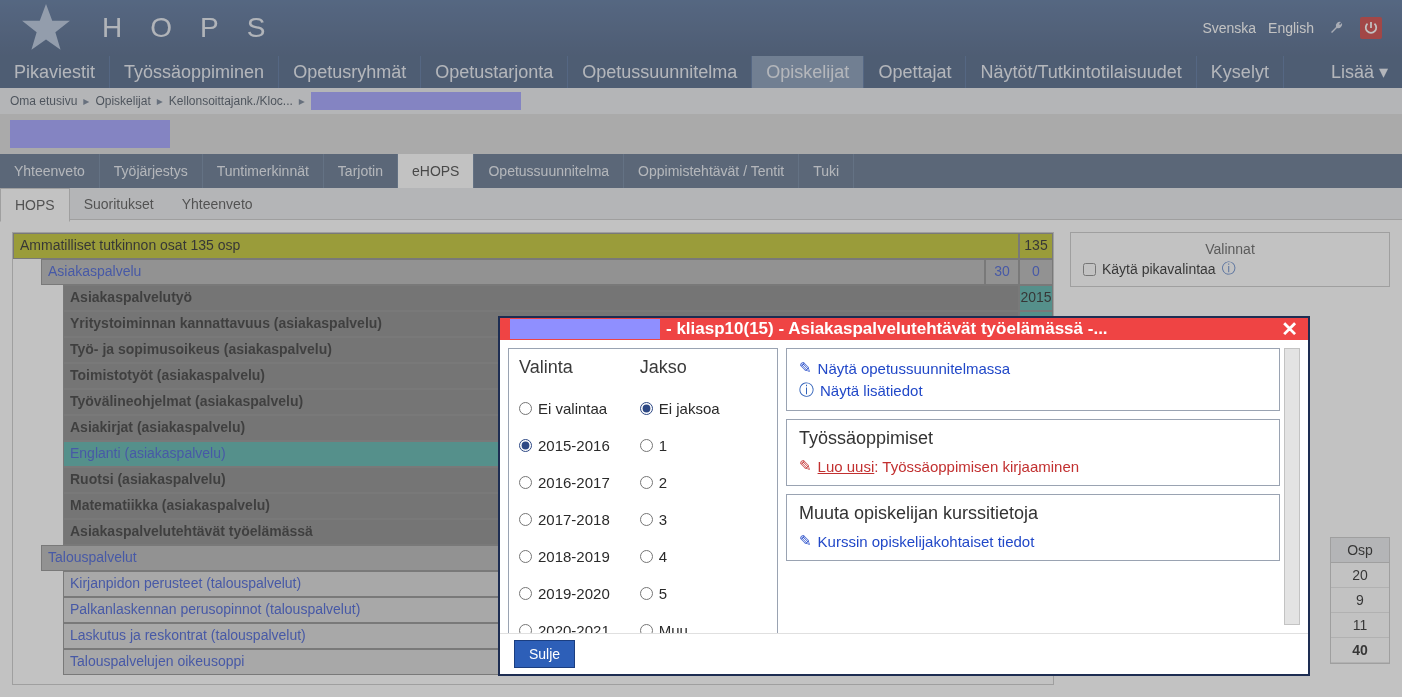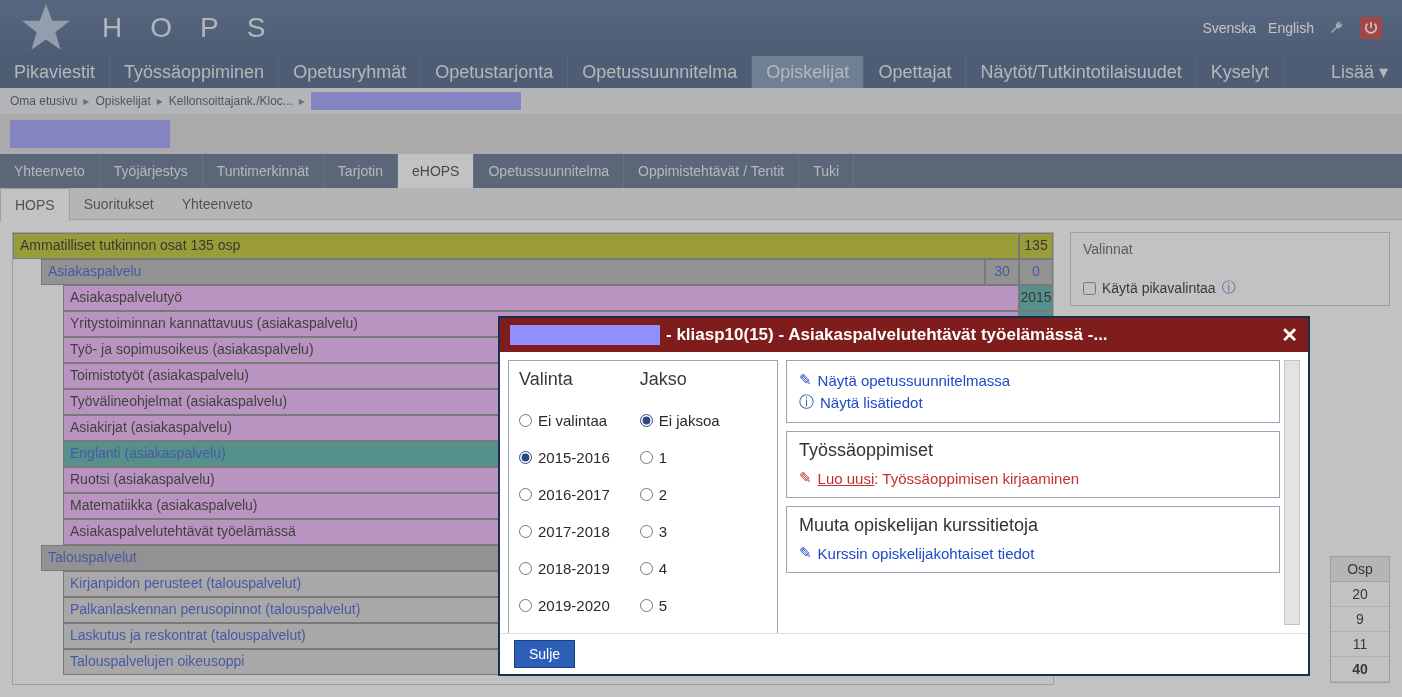--- a/index.html
+++ b/index.html
@@ -31,48 +31,48 @@
 .subnav .si.active { background: #fff; color: #222; }
 
 .subsub { height: 32px; background: #e6e8eb; display: flex; align-items: stretch; font-size: 14px; border-bottom: 1px solid #bfbfbf; }
 .subsub .ssi { padding: 16px 14px; display: flex; align-items: center; cursor: pointer; color: #333; }
 .subsub .ssi.active { background: #fff; border: 1px solid #bfbfbf; border-bottom: 1px solid #fff; margin-bottom: -1px; }
 
 .content { display: flex; gap: 16px; padding: 12px; background: #fff; height: calc(697px - 56px - 32px - 26px - 40px - 34px - 32px); }
 .hops-left { flex: 1; border: 1px solid #bfbfbf; overflow: auto; }
 .hops-right { width: 320px; }
 .panel { border: 1px solid #bfbfbf; padding: 8px 12px; font-size: 14px; margin-bottom: 10px; }
-.panel legend, .panel .legend { font-size: 14px; color: #444; margin-bottom: 22px; }
+.panel legend, .panel .legend { font-size: 14px; color: #444; margin-bottom: 3px; text-align: center; }
 
 .sect-row { display: flex; align-items: stretch; font-size: 14px; min-height: 26px; }
 .sect-row .lab { flex: 1; padding: 3px 6px; border: 1px solid #7a7a7a; }
 .sect-row .num { width: 34px; text-align: center; border: 1px solid #7a7a7a; padding: 3px 0; }
 .sect-row .num.blue { color: #2040cc; }
 .hdr-yellow .lab { background: #b6ba08; }
 .hdr-yellow .num { background: #b6ba08; }
 .hdr-gray .lab { background: #a8a8a8; color: #2040cc; }
 .hdr-gray .num { background: #a8a8a8; }
 .indent1 .lab { margin-left: 28px; }
 .indent2 .lab { margin-left: 50px; }
-.row-teal .lab { background: #f0abfc; color: #111; }
+.row-teal .lab { background: #737373; color: #111; font-weight: bold; }
 .row-teal .num { background: #3aa59b; }
 .row-tealblue .lab { background: #3aa59b; color: #2040cc; }
 .row-tealblue .num { background: #cfcfcf; color: #2040cc; }
 .row-plain .lab { background: #cfcfcf; color: #2040cc; }
 .row-plain .num { background: #cfcfcf; color: #2040cc; }
 
 .osp-box { border: 1px solid #bfbfbf; width: 60px; font-size: 14px; }
 .osp-box .oh { background: #e6e8eb; text-align: center; padding: 4px; border-bottom: 1px solid #bfbfbf; }
 .osp-box .ov { text-align: center; padding: 4px; border-bottom: 1px solid #e0e0e0; }
 .osp-box .ov.bold { font-weight: 700; }
 
 .overlay { position: absolute; inset: 0; background: rgba(120,120,120,0.45); z-index: 50; }
 
 .modal { position: absolute; left: 498px; top: 316px; width: 812px; height: 360px; background: #fff; border: 2px solid #1d2d52; z-index: 100; display: flex; flex-direction: column; }
-.modal-title { height: 34px; background: #7f1d1d; color: #fff; display: flex; align-items: center; padding: 0 10px; font-size: 17px; font-weight: 600; }
+.modal-title { height: 22px; background: #ef4444; color: #fff; display: flex; align-items: center; padding: 0 10px; font-size: 17px; font-weight: 600; }
 .modal-title .redact { background: #8f8fff; width: 150px; height: 20px; margin-right: 6px; }
 .modal-title .close { margin-left: auto; cursor: pointer; font-size: 20px; font-weight: 700; }
 .modal-body { flex: 1; display: flex; gap: 8px; padding: 8px; overflow: hidden; }
 .modal-left { width: 270px; display: flex; flex-direction: column; gap: 6px; }
 .radio-panel { border: 1px solid #9aa3b2; padding: 8px 10px; font-size: 15px; display: flex; gap: 30px; flex: 1; }
 .rcol { display: flex; flex-direction: column; gap: 20px; }
 .rcol .rh { font-size: 18px; color: #3a3a3a; margin-bottom: 2px; }
 .rcol label { display: flex; align-items: center; gap: 6px; color: #2a2a2a; font-size: 15px; }
 .rcol input { accent-color: #2d4884; }
 .modal-right { flex: 1; display: flex; gap: 4px; overflow: hidden; }

